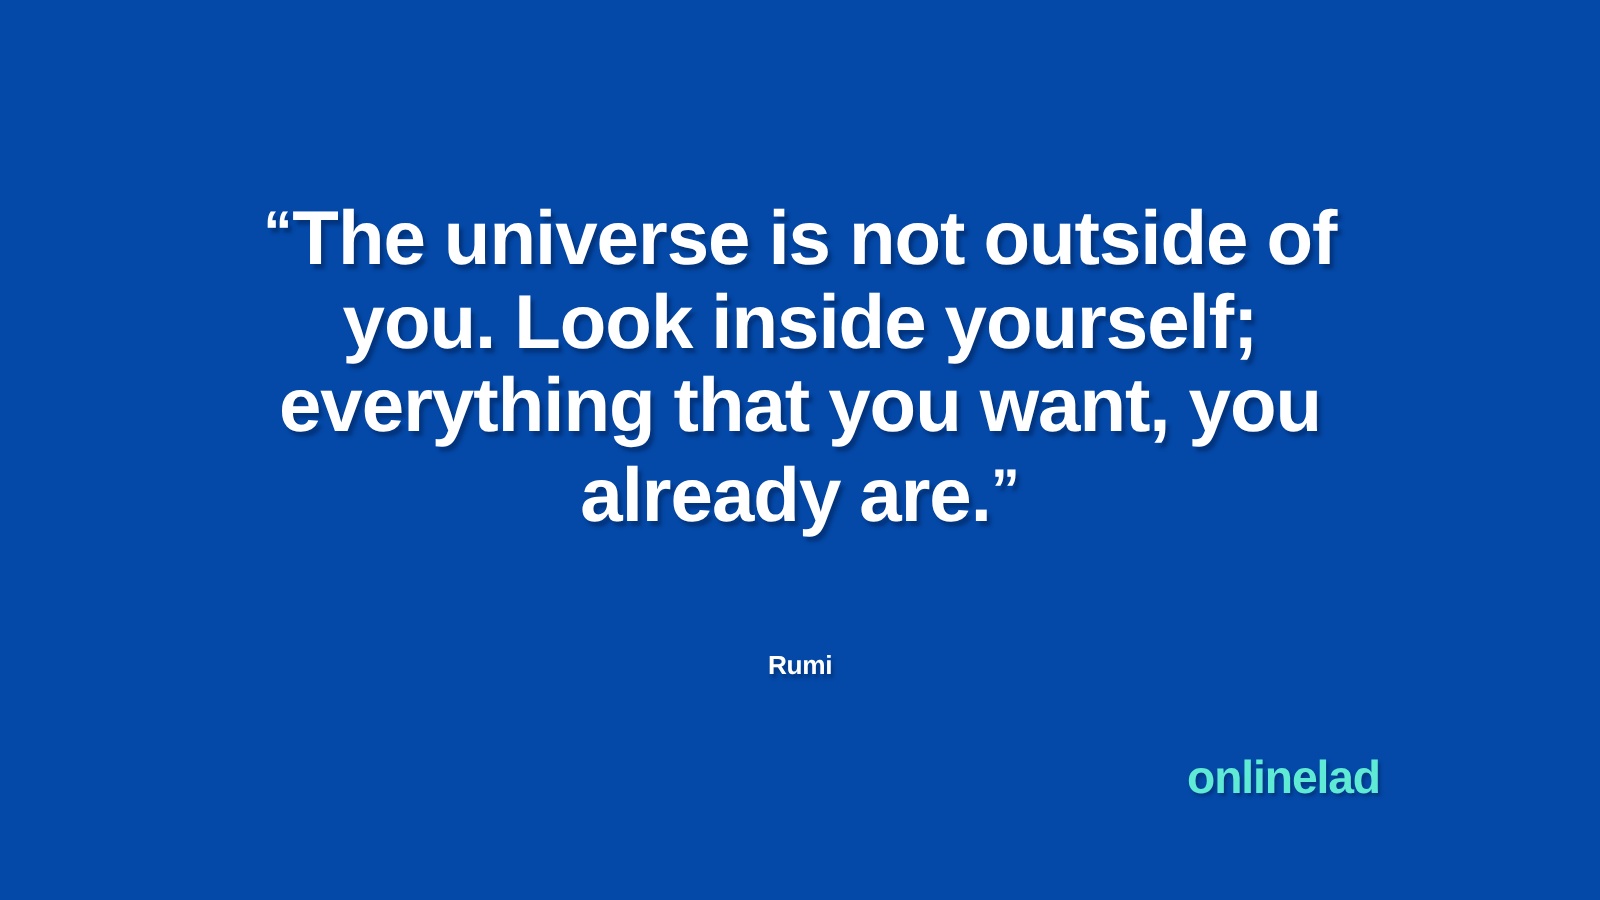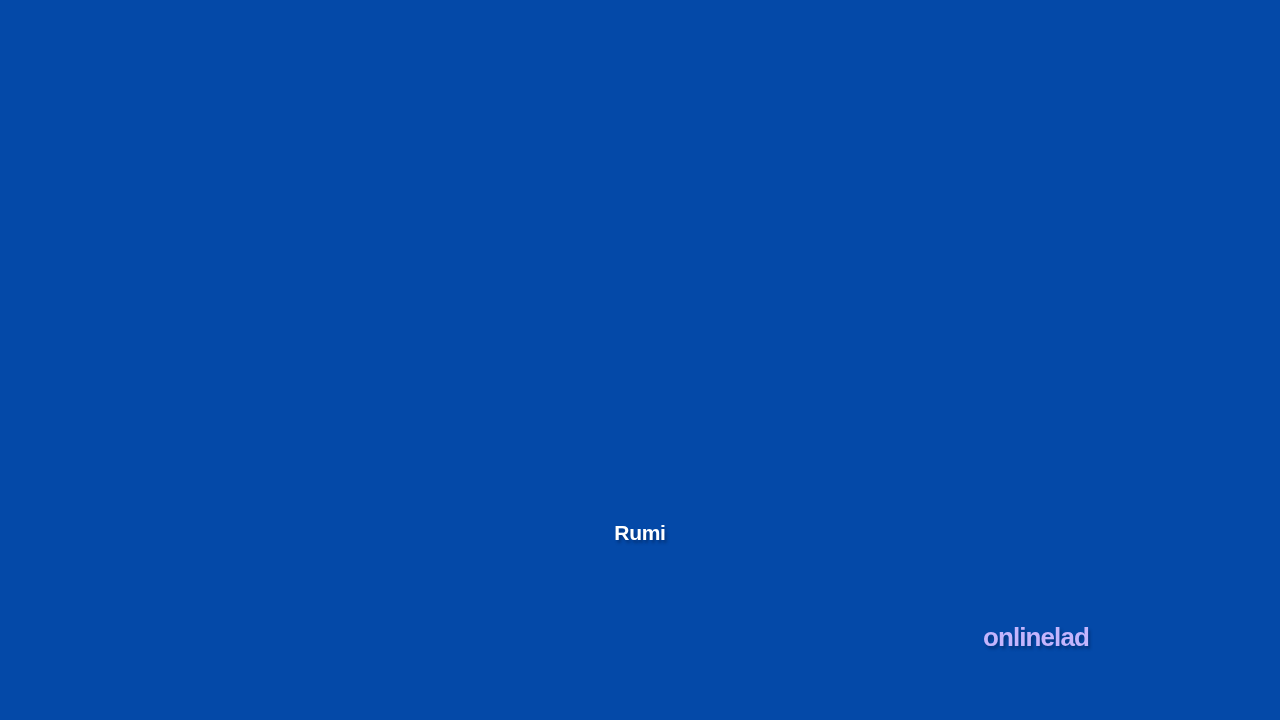--- a/index.html
+++ b/index.html
@@ -61,33 +61,39 @@
     font-weight: bold;
     font-size: 21px;
     line-height: 38px;
     letter-spacing: -0.3px;
     text-shadow: 2px 3px 3px rgba(0, 24, 66, 0.40);
   }
   .brand {
     position: absolute;
     right: 176px;
     top: 604px;
-    margin: 15px;
-    color: #c4b5fd;
+    margin: 0;
+    color: #5eead4;
     font-family: "Liberation Sans", sans-serif;
     font-weight: bold;
-    font-size: 26px;
+    font-size: 37px;
     line-height: 36px;
     letter-spacing: -0.9px;
     text-shadow: 2px 3px 3px rgba(0, 24, 66, 0.38);
   }
 </style>
 </head>
 <body>
 
 <div class="quote-card" style="background: rgb(4, 73, 168);">
 
+  <div class="quote-block">
+    <p class="quote-text" style="color: rgb(255, 255, 255);"><span class="mark">“</span><span>The universe is not outside of
+you. Look inside yourself;
+everything that you want, you
+already are.</span><span class="mark mark-close">”</span></p>
+  </div>
 
   <p class="author">Rumi</p>
 
   <p class="brand">onlinelad</p>
 
 </div>
 
 </body></html>

